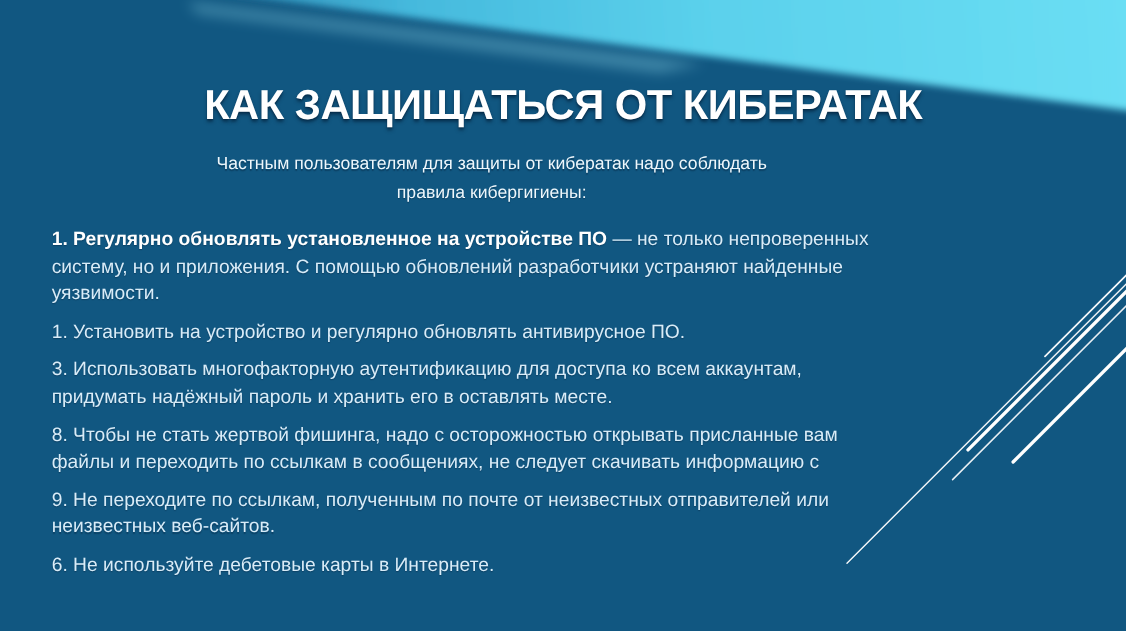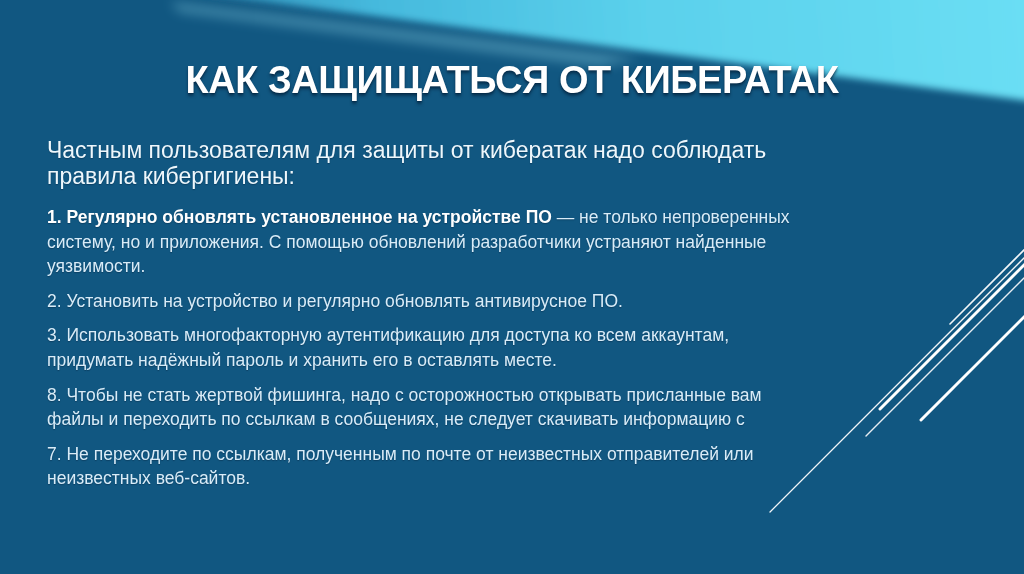--- a/index.html
+++ b/index.html
@@ -6,32 +6,33 @@
   .slide{
     position:relative;
     width:1024px;height:574px;
     overflow:hidden;
     background:var(--background,#115781);
     font-family:"Liberation Sans","DejaVu Sans",sans-serif;
   }
   svg.decor{position:absolute;inset:0;display:block;}
   .title{
     position:absolute;left:0;right:0;top:58px;
-    margin:0;text-align:center;
+    margin:16px;text-align:center;
     font-size:38px;font-weight:bold;line-height:1.2;
     letter-spacing:-0.5px;
     color:var(--title-text,#ffffff);
     text-shadow:0 3px 3px rgba(0,25,50,.55),0 1px 1px rgba(0,25,50,.4);
   }
   .content{position:absolute;left:47px;top:137px;width:800px;}
   .intro{
     margin:0 0 16px 0;
-    font-size:23px;line-height:26px;
+    font-size:16px;line-height:26px;
     color:var(--intro-text,#eef7fc);
     text-shadow:0 1px 1px rgba(0,25,50,.35);
+    text-align:center;
   }
   .item{
     margin:0 0 10px 0;
     font-size:17.5px;line-height:24.6px;
     color:var(--body-text,#d9ecf8);
     text-shadow:0 1px 1px rgba(0,25,50,.35);
   }
   .line{display:block;white-space:nowrap;}
   .bold{font-weight:bold;color:var(--title-text,#ffffff);}
 </style>
@@ -77,33 +78,36 @@
       <span class="line">правила кибергигиены:</span>
     </p>
 
     <p class="item">
       <span class="line"><b class="bold">1. Регулярно обновлять установленное на устройстве ПО</b><span> — не только непроверенных</span></span>
       <span class="line">систему, но и приложения. С помощью обновлений разработчики устраняют найденные</span>
       <span class="line">уязвимости.</span>
     </p>
 
     <p class="item">
-      <span class="line">2. Установить на устройство и регулярно обновлять антивирусное ПО.</span>
+      <span class="line">1. Установить на устройство и регулярно обновлять антивирусное ПО.</span>
     </p>
 
     <p class="item">
       <span class="line">3. Использовать многофакторную аутентификацию для доступа ко всем аккаунтам,</span>
       <span class="line">придумать надёжный пароль и хранить его в оставлять месте.</span>
     </p>
 
     <p class="item">
       <span class="line">8. Чтобы не стать жертвой фишинга, надо с осторожностью открывать присланные вам</span>
       <span class="line">файлы и переходить по ссылкам в сообщениях, не следует скачивать информацию с</span>
     </p>
 
     <p class="item">
-      <span class="line">7. Не переходите по ссылкам, полученным по почте от неизвестных отправителей или</span>
+      <span class="line">9. Не переходите по ссылкам, полученным по почте от неизвестных отправителей или</span>
       <span class="line">неизвестных веб-сайтов.</span>
     </p>
 
+    <p class="item">
+      <span class="line">6. Не используйте дебетовые карты в Интернете.</span>
+    </p>
 
   </div>
 </div>
 
 </body></html>

